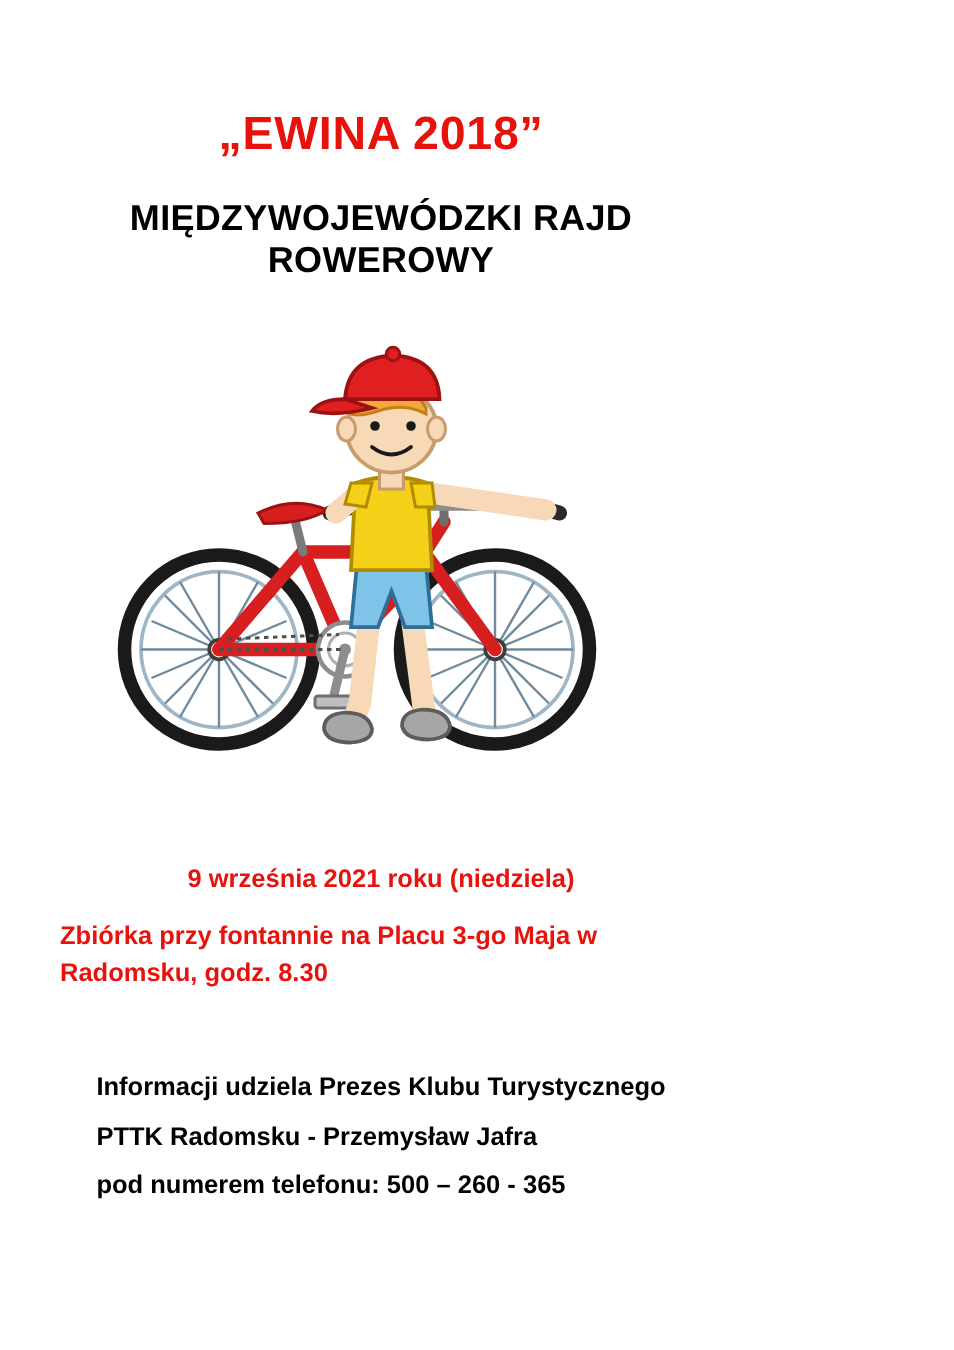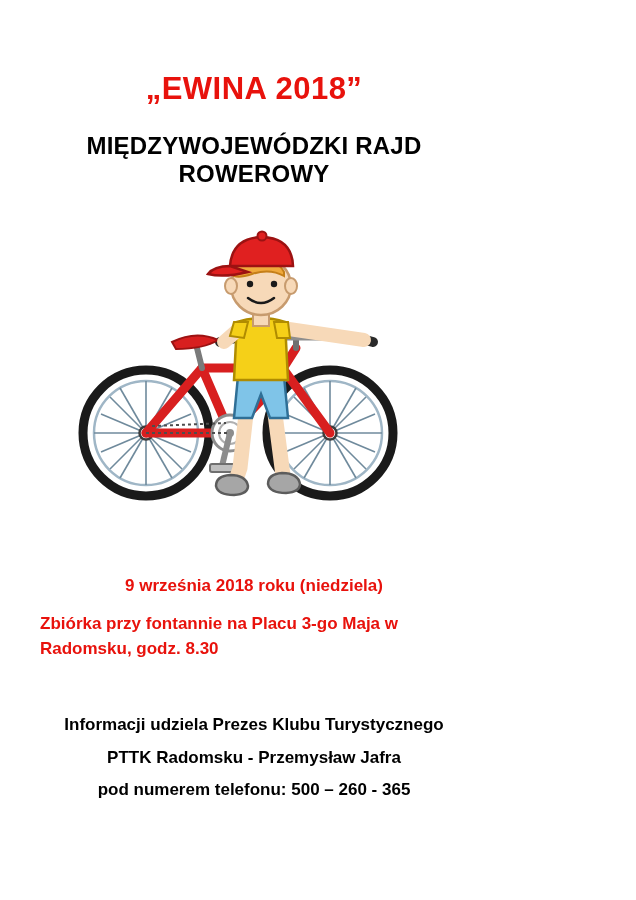--- a/index.html
+++ b/index.html
@@ -59,21 +59,20 @@
   .meeting-line {
     margin-top: 16px;
     font-size: 17px;
     font-weight: bold;
     color: #e8120c;
     line-height: 1.45;
     max-width: 470px;
   }
   .info-block {
     margin-top: 48px;
-    text-align: center;
   }
   .info-line {
     font-size: 17px;
     font-weight: bold;
     color: #000000;
     line-height: 1.9;
   }
 </style>
 </head>
 <body>
@@ -205,21 +204,21 @@
         <path d="M214 80 Q227 90 240 80" fill="none" stroke="#1a1a1a" stroke-width="2.5" stroke-linecap="round"></path>
 
         <path d="M196 48 Q198 20 228 19 Q258 20 259 48 Z" fill="#e02020" stroke="#9c1212" stroke-width="2.5"></path>
         <path d="M196 48 Q180 48 174 56 Q190 60 214 54 Z" fill="#e02020" stroke="#9c1212" stroke-width="2.5"></path>
         <circle cx="228" cy="18" r="4.5" fill="#e02020" stroke="#9c1212" stroke-width="2"></circle>
       </g>
 
     </svg>
   </div>
 
-  <div class="date-line">9 września 2018 roku (niedziela)</div>
+  <div class="date-line">9 września 2021 roku (niedziela)</div>
 
   <div class="meeting-line">Zbiórka przy fontannie na Placu 3-go Maja w Radomsku, godz. 8.30</div>
 
   <div class="info-block">
     <div class="info-line">Informacji udziela Prezes Klubu Turystycznego</div>
     <div class="info-line">PTTK Radomsku  -  Przemysław  Jafra</div>
     <div class="info-line">pod numerem telefonu:  500 – 260 - 365</div>
   </div>
 
 </div>

